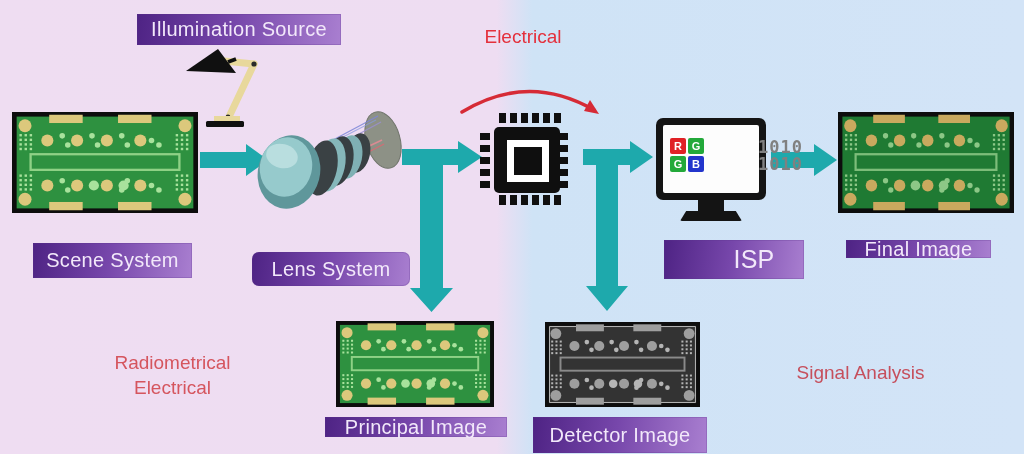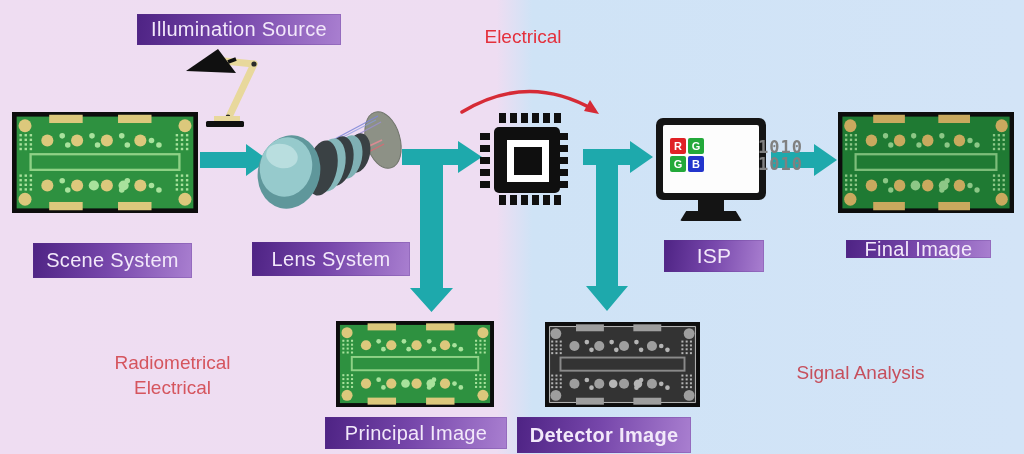--- a/index.html
+++ b/index.html
@@ -472,25 +472,25 @@
         <rect x="187" y="73" width="2.6" height="2.6" fill="#b5b5b5"></rect>
         <rect x="187" y="34" width="2.6" height="2.6" fill="#b5b5b5"></rect>
         <rect x="187" y="78" width="2.6" height="2.6" fill="#b5b5b5"></rect>
         <rect x="187" y="39" width="2.6" height="2.6" fill="#b5b5b5"></rect>
         <rect x="187" y="83" width="2.6" height="2.6" fill="#b5b5b5"></rect>
       </svg>
     </div>
 
   <div class="plabel" style="left:137px;top:14px;width:204px;height:31px;">Illumination Source</div>
   <div class="plabel" style="left:33px;top:243px;width:159px;height:35px;">Scene System</div>
-  <div class="plabel" style="left:252px;top:242px;width:158px;height:34px;">Lens System</div>
-  <div class="plabel" style="left:664px;top:240px;width:100px;height:32px;font-size:21px;">ISP</div>
+  <div class="plabel" style="left:252px;top:252px;width:158px;height:34px;border-radius:7px;">Lens System</div>
+  <div class="plabel" style="left:664px;top:240px;width:100px;height:39px;font-size:25px;padding-left:40px;">ISP</div>
   <div class="plabel" style="left:846px;top:240px;width:145px;height:18px;">Final Image</div>
-  <div class="plabel" style="left:325px;top:417px;width:182px;height:32px;">Principal Image</div>
-  <div class="plabel" style="left:517px;top:417px;width:174px;height:36px;font-weight:bold;">Detector Image</div>
+  <div class="plabel" style="left:325px;top:417px;width:182px;height:20px;">Principal Image</div>
+  <div class="plabel" style="left:533px;top:417px;width:174px;height:36px;">Detector Image</div>
 
   <div class="redtext red1" style="left:433px;top:24px;width:180px;text-align:center;">
     <div>Electrical</div>
   </div>
   <div class="redtext red2" style="left:75px;top:350px;width:195px;">
     <div>Radiometrical</div>
     <div>Electrical</div>
   </div>
   <div class="redtext red3" style="left:758px;top:360px;width:205px;">Signal Analysis</div>
 

